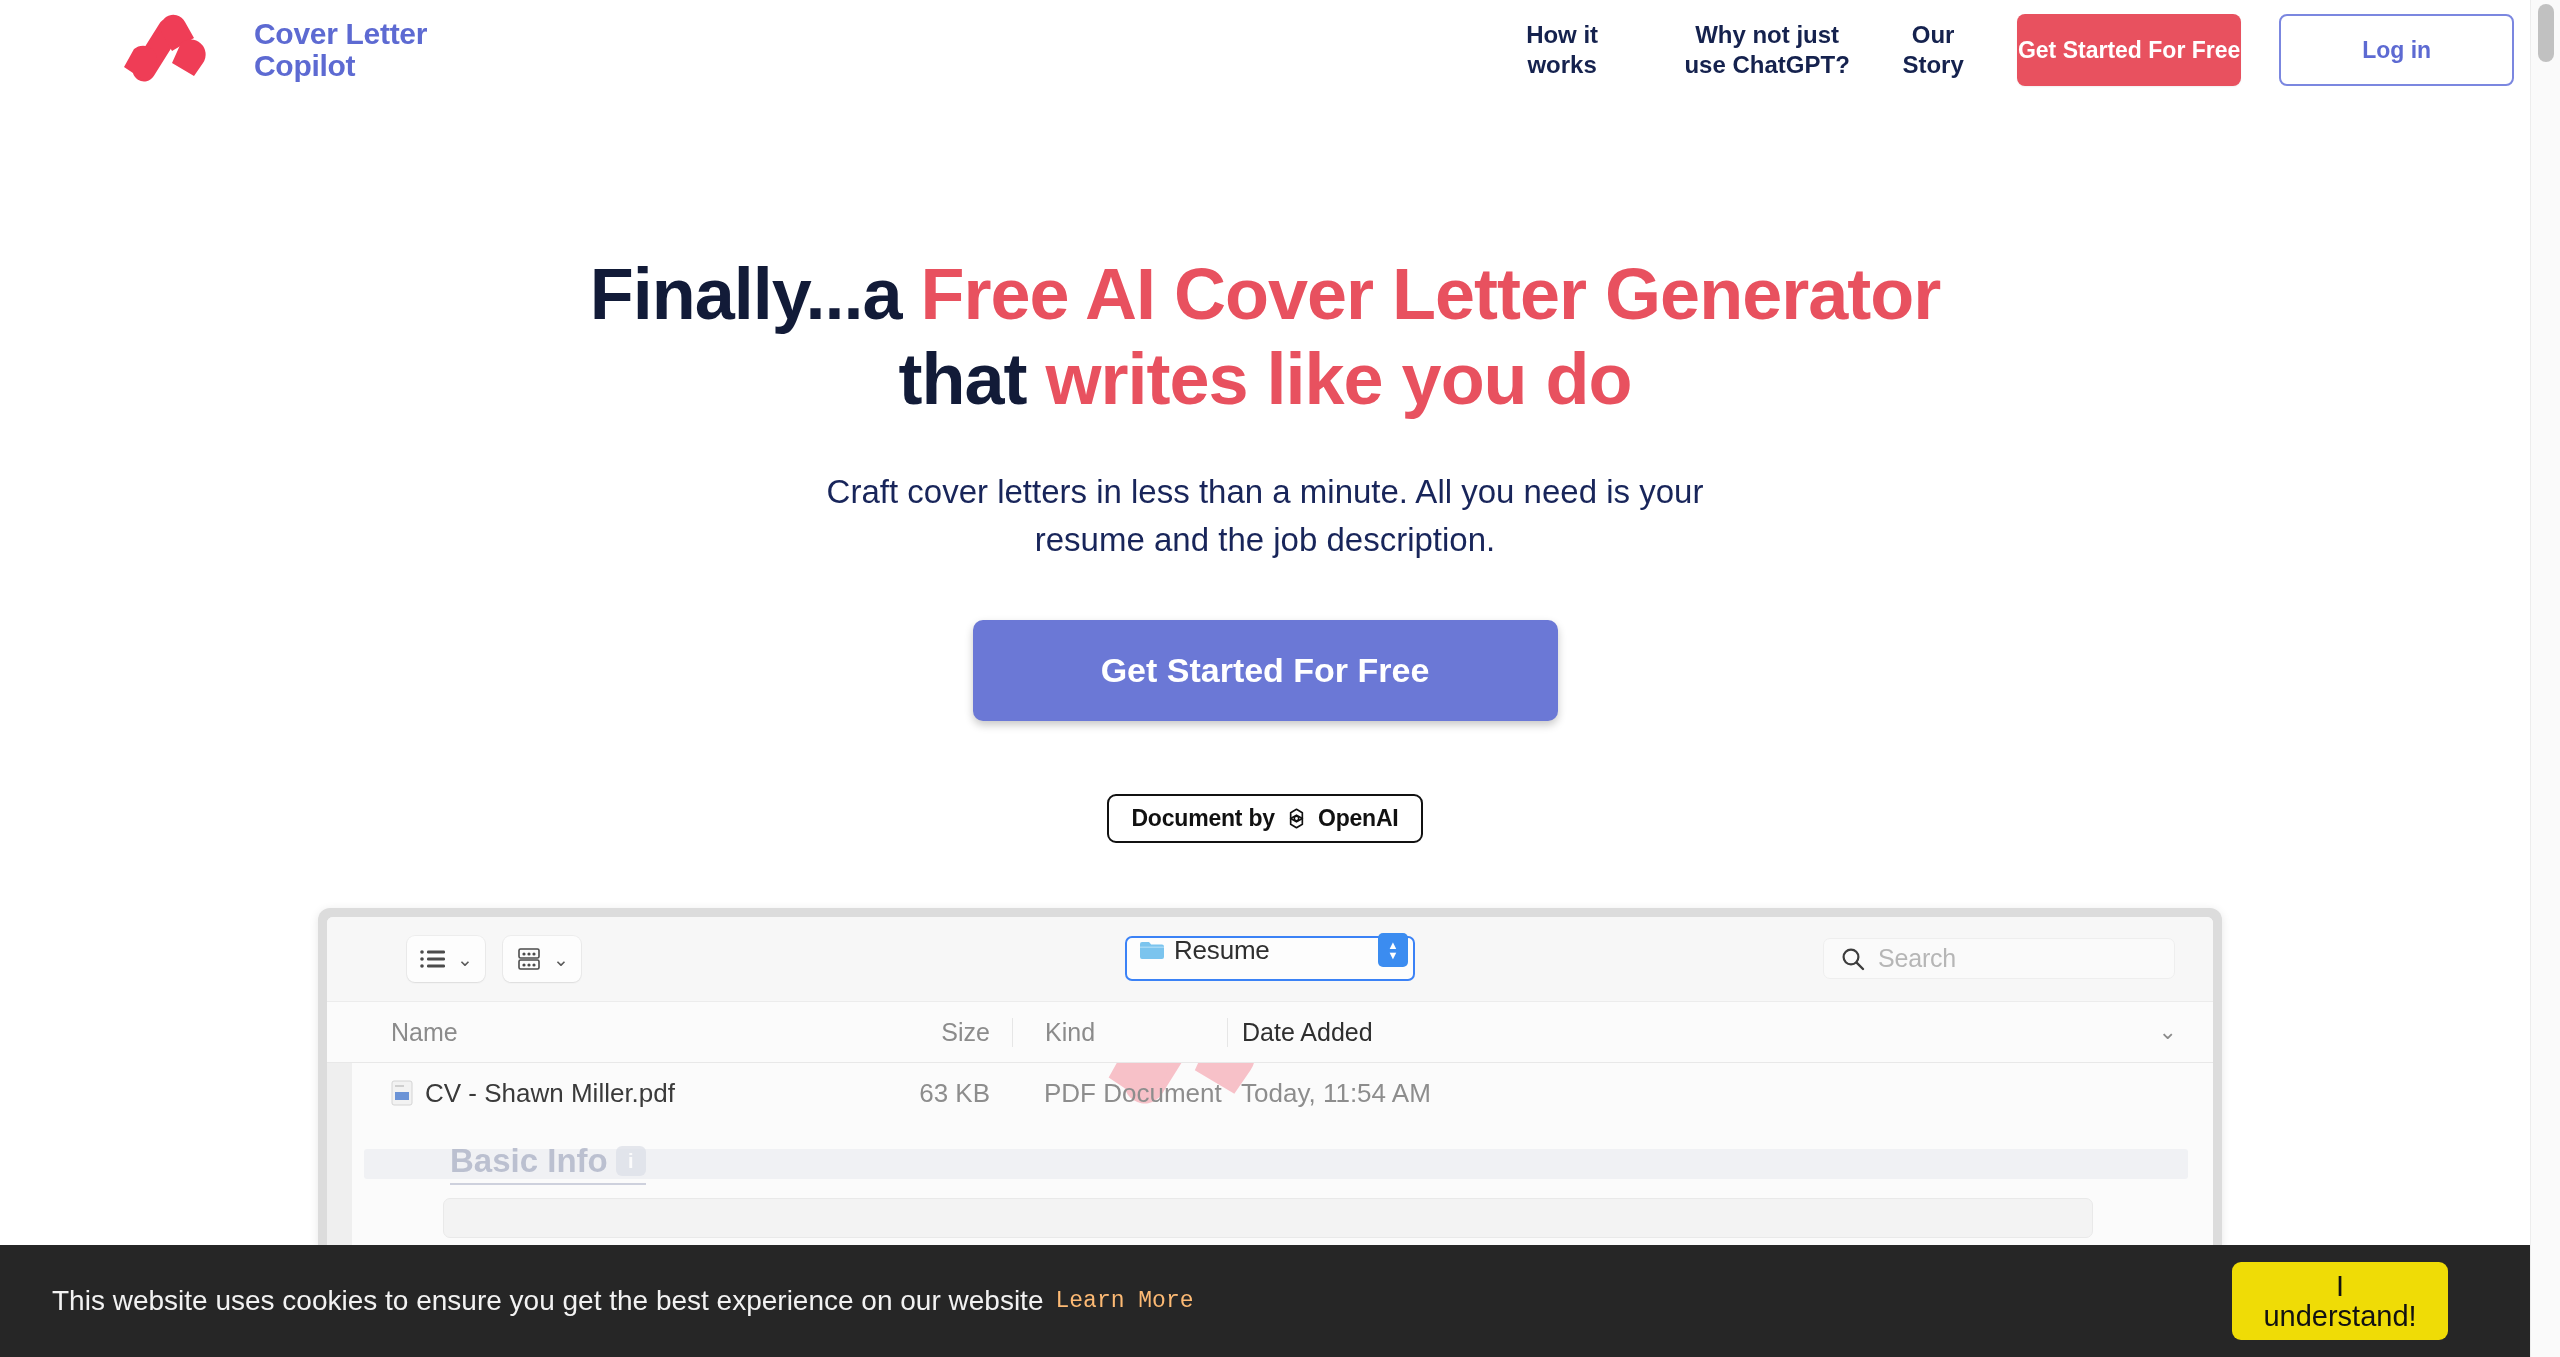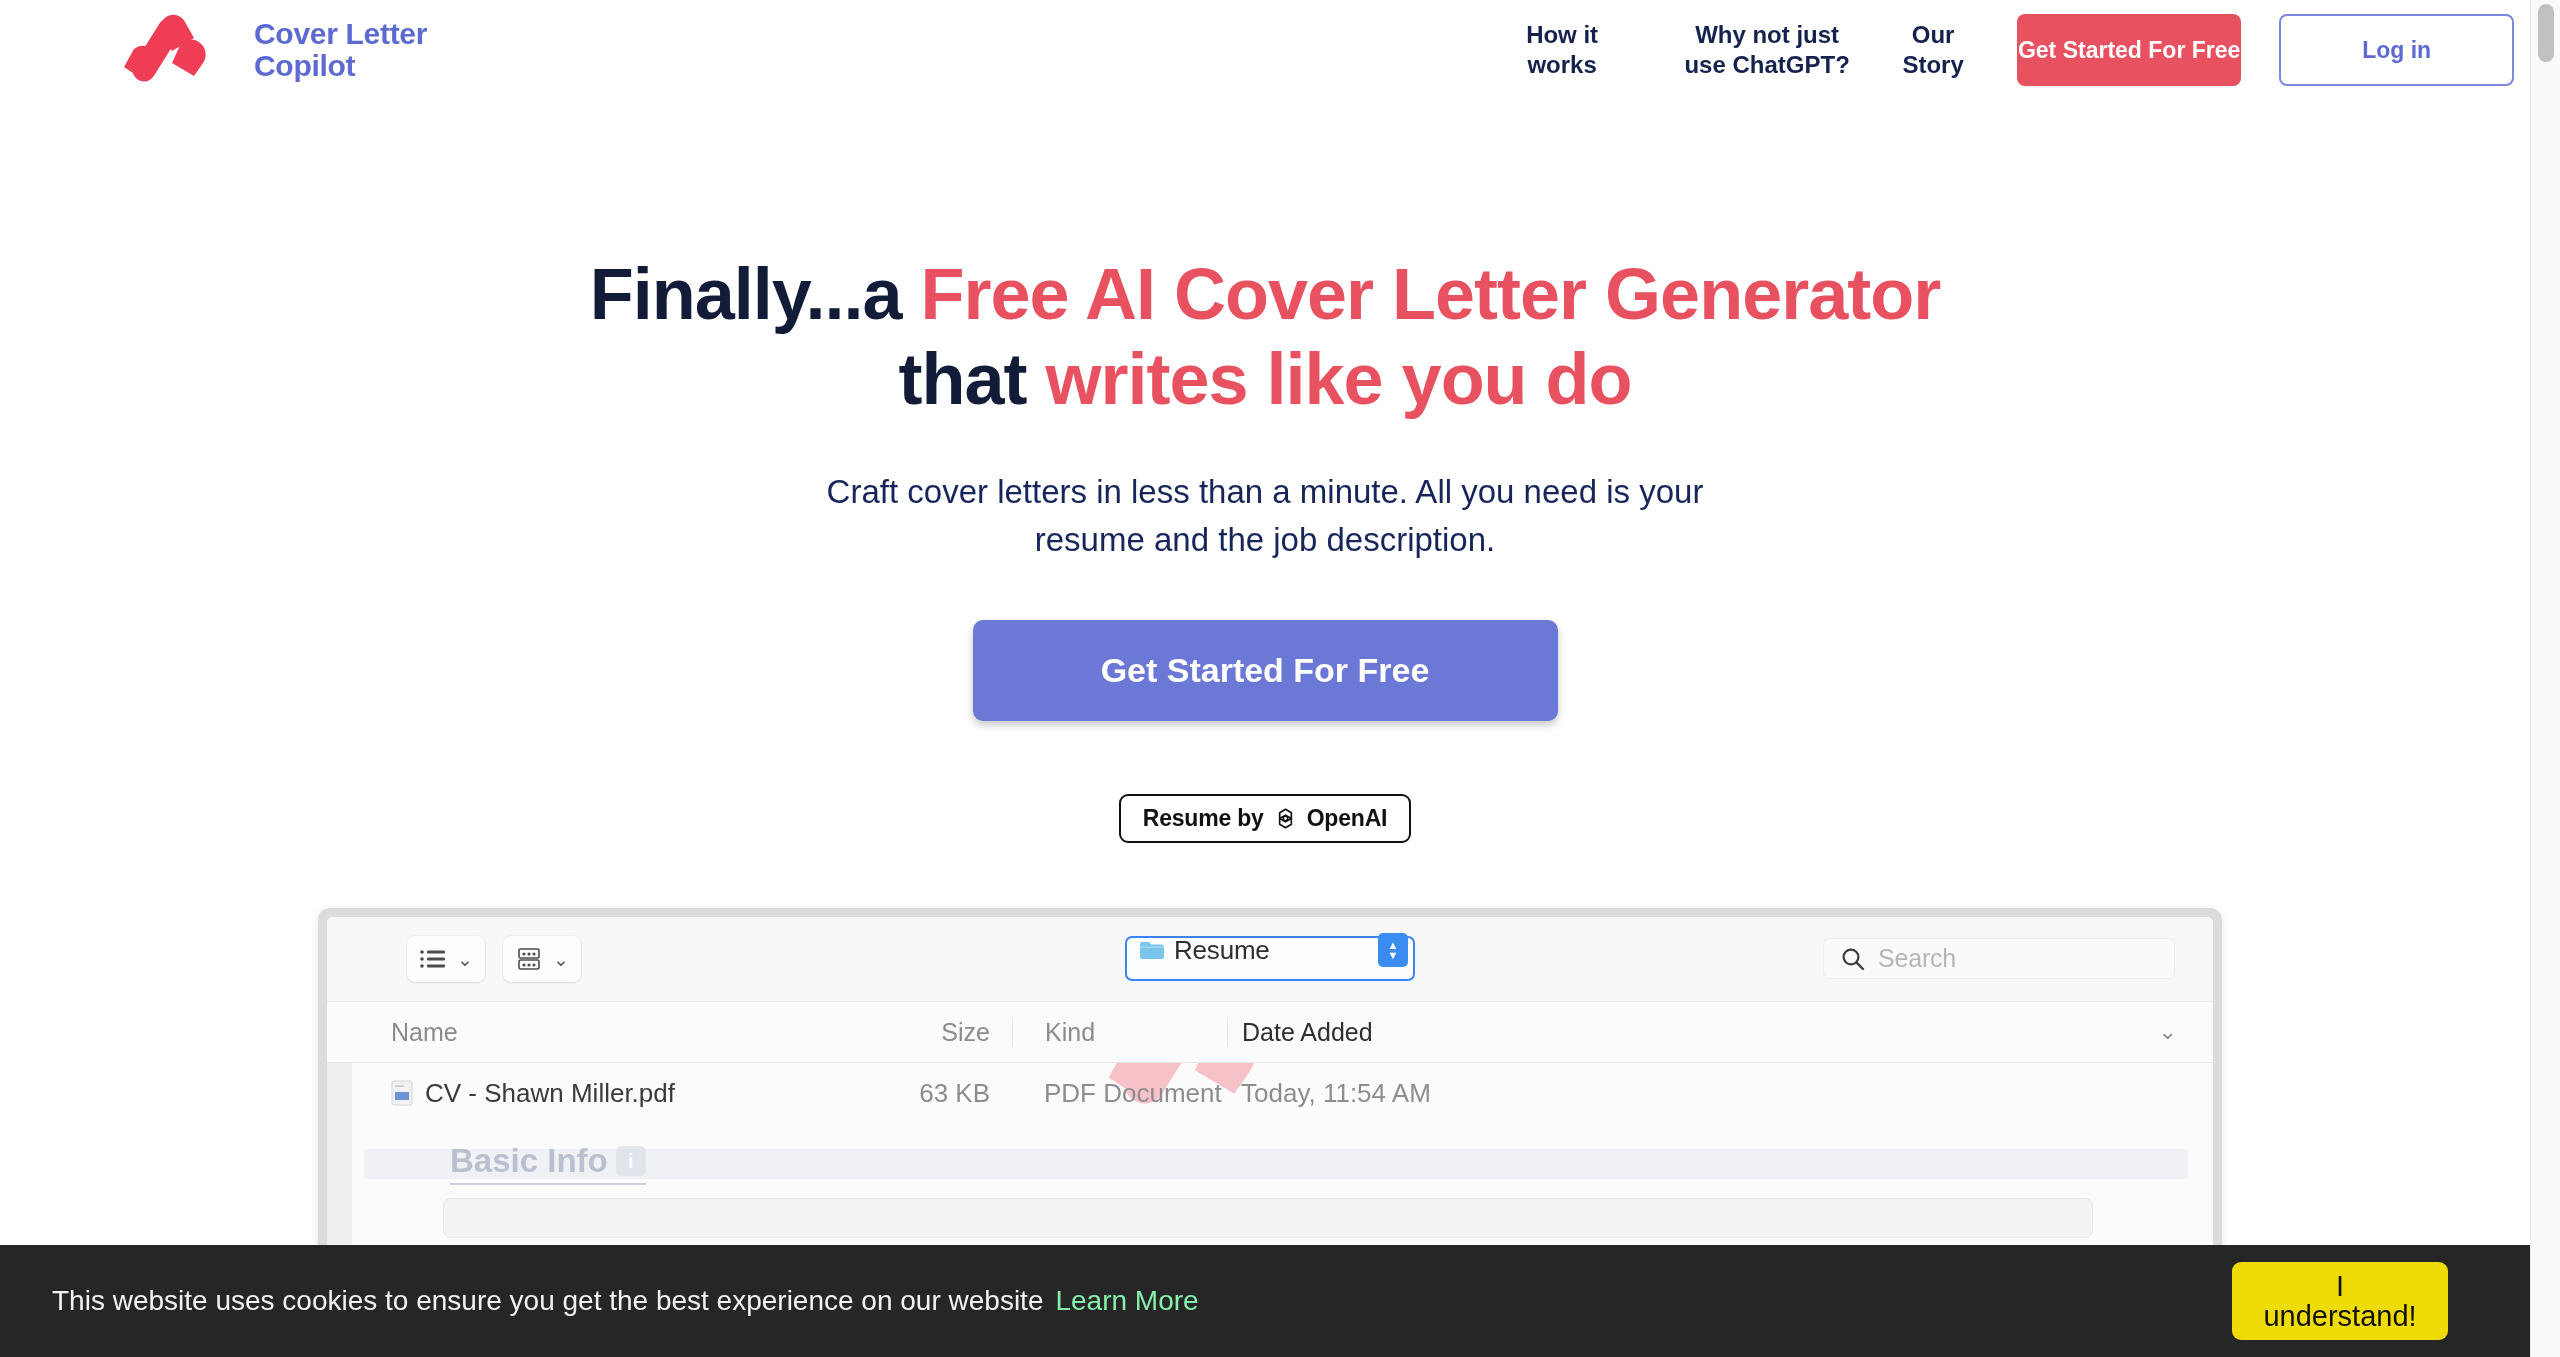--- a/index.html
+++ b/index.html
@@ -363,24 +363,25 @@
     align-items: center;
   }
   .cookie-text {
     margin-left: 52px;
     font-size: 28px;
     color: #f2f2f2;
     font-weight: 400;
   }
   .cookie-link {
     margin-left: 12px;
-    font-size: 28px;
-    color: #86efac;
+    font-size: 23px;
+    color: #fdba74;
     cursor: pointer;
     text-decoration: none;
+    font-family: Liberation Mono, monospace;
   }
   .cookie-btn {
     margin-left: auto;
     margin-right: 82px;
     width: 216px;
     height: 78px;
     border-radius: 9px;
     background: #efdc06;
     color: #121212;
     font-size: 29px;
@@ -457,21 +458,21 @@
       <span>Craft cover letters in less than a minute. All you need is your</span><br>
       <span>resume and the job description.</span>
     </p>
 
     <div class="cta-wrap">
       <button class="btn-cta">Get Started For Free</button>
     </div>
 
     <div class="openai-wrap">
       <div class="openai-badge">
-        <span class="txt">Resume by</span>
+        <span class="txt">Document by</span>
         <svg width="25" height="25" viewBox="0 0 24 24">
           <path fill="none" stroke="#111111" stroke-width="1.6" stroke-linejoin="round" d="M12 3.2 L17.6 6.4 L17.6 12 L12 15.2 L6.4 12 L6.4 6.4 Z"></path>
           <path fill="none" stroke="#111111" stroke-width="1.6" stroke-linejoin="round" d="M12 8.8 L17.6 12 L17.6 17.6 L12 20.8 L6.4 17.6 L6.4 12 Z"></path>
           <circle cx="12" cy="12" r="2.1" fill="none" stroke="#111111" stroke-width="1.5"></circle>
         </svg>
         <span class="txt">OpenAI</span>
       </div>
     </div>
   </div>
 

